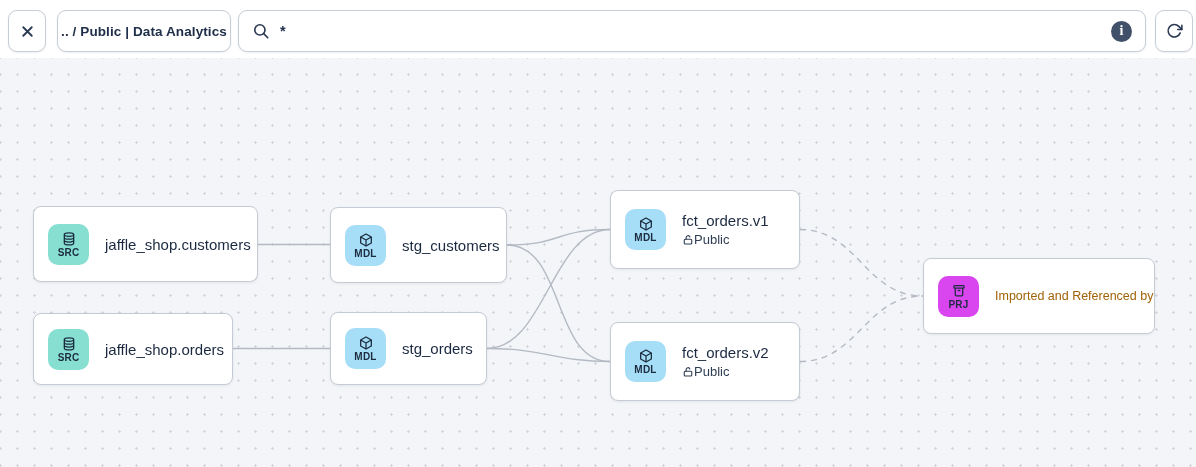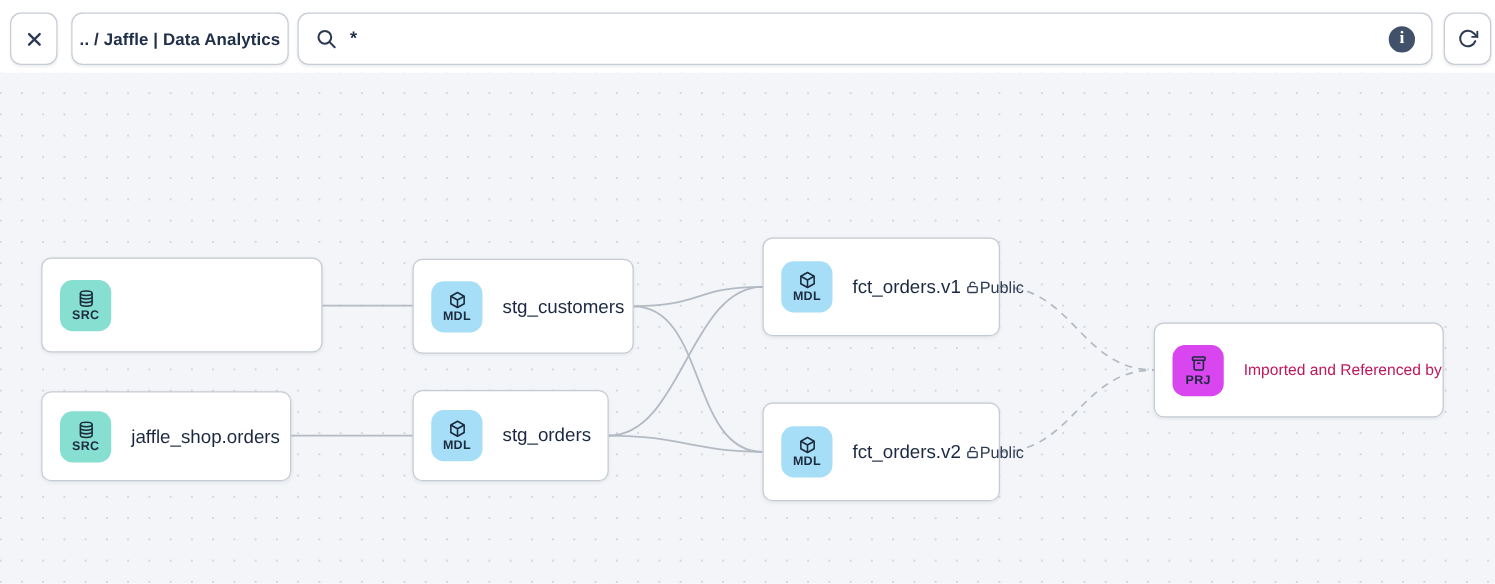--- a/index.html
+++ b/index.html
@@ -103,26 +103,26 @@
     gap: 1px;
     color: #1c2b3e;
     flex: 0 0 auto;
   }
   .badge svg { display: block; }
   .badge .blabel { font-size: 10px; font-weight: 700; letter-spacing: .2px; line-height: 1; }
   .badge.src { background: #87dfd2; }
   .badge.mdl { background: #a6def8; }
   .badge.prj { background: #d946ef; }
   .ntitle { font-size: 15px; color: #1b2940; white-space: nowrap; }
-  .ntexts { display: flex; gap: 3px; }
+  .ntexts { display: flex; flex-direction: column; gap: 3px; }
   .access-row {
     display: flex; align-items: center; gap: 0;
     font-size: 13px; color: #2f3e54;
   }
-  .prj-sub   { font-size: 12.5px; color: #be185d; white-space: nowrap; }
+  .prj-sub   { font-size: 12.5px; color: #a16207; white-space: nowrap; }
   .prj-title { font-size: 16px;  color: #1b2940; white-space: nowrap; }
 </style>
 </head>
 <body>
 
 <div class="screen">
 
   <div class="canvas"></div>
 
   <svg class="edges" width="1196" height="467" viewBox="0 0 1196 467">
@@ -137,21 +137,21 @@
   </svg>
 
   <div class="topbar">
     <div class="tbtn close-btn">
       <svg width="17" height="17" viewBox="0 0 24 24" class="icon-stroke" stroke-width="2.6" stroke-linecap="round">
         <path d="M6 6 L18 18 M18 6 L6 18"></path>
       </svg>
     </div>
 
     <div class="crumb">
-      <span>.. / Jaffle | Data Analytics</span>
+      <span>.. / Public | Data Analytics</span>
     </div>
 
     <div class="searchbox">
       <svg width="18" height="18" viewBox="0 0 24 24" class="icon-stroke" stroke-width="2.2" stroke-linecap="round">
         <circle cx="10.5" cy="10.5" r="6.8"></circle>
         <path d="M15.6 15.6 L21 21"></path>
       </svg>
       <input type="text" value="*" style="">
       <span class="info-dot">i</span>
     </div>
@@ -167,20 +167,21 @@
   <div class="node" style="left:33px; top:206px; width:225px; height:76px;">
     <div class="badge src">
       <svg width="16" height="16" viewBox="0 0 24 24" fill="none" stroke="#1c2b3e" stroke-width="1.9">
         <ellipse cx="12" cy="5.4" rx="7" ry="2.7"></ellipse>
         <path d="M5 5.4 v12.8 c0 1.5 3.1 2.7 7 2.7 s7 -1.2 7 -2.7 V5.4"></path>
         <path d="M5 9.6 c0 1.5 3.1 2.7 7 2.7 s7 -1.2 7 -2.7"></path>
         <path d="M5 13.9 c0 1.5 3.1 2.7 7 2.7 s7 -1.2 7 -2.7"></path>
       </svg>
       <span class="blabel">SRC</span>
     </div>
+    <div class="ntitle">jaffle_shop.customers</div>
   </div>
 
   <div class="node" style="left:33px; top:313px; width:200px; height:72px;">
     <div class="badge src">
       <svg width="16" height="16" viewBox="0 0 24 24" fill="none" stroke="#1c2b3e" stroke-width="1.9">
         <ellipse cx="12" cy="5.4" rx="7" ry="2.7"></ellipse>
         <path d="M5 5.4 v12.8 c0 1.5 3.1 2.7 7 2.7 s7 -1.2 7 -2.7 V5.4"></path>
         <path d="M5 9.6 c0 1.5 3.1 2.7 7 2.7 s7 -1.2 7 -2.7"></path>
         <path d="M5 13.9 c0 1.5 3.1 2.7 7 2.7 s7 -1.2 7 -2.7"></path>
       </svg>

